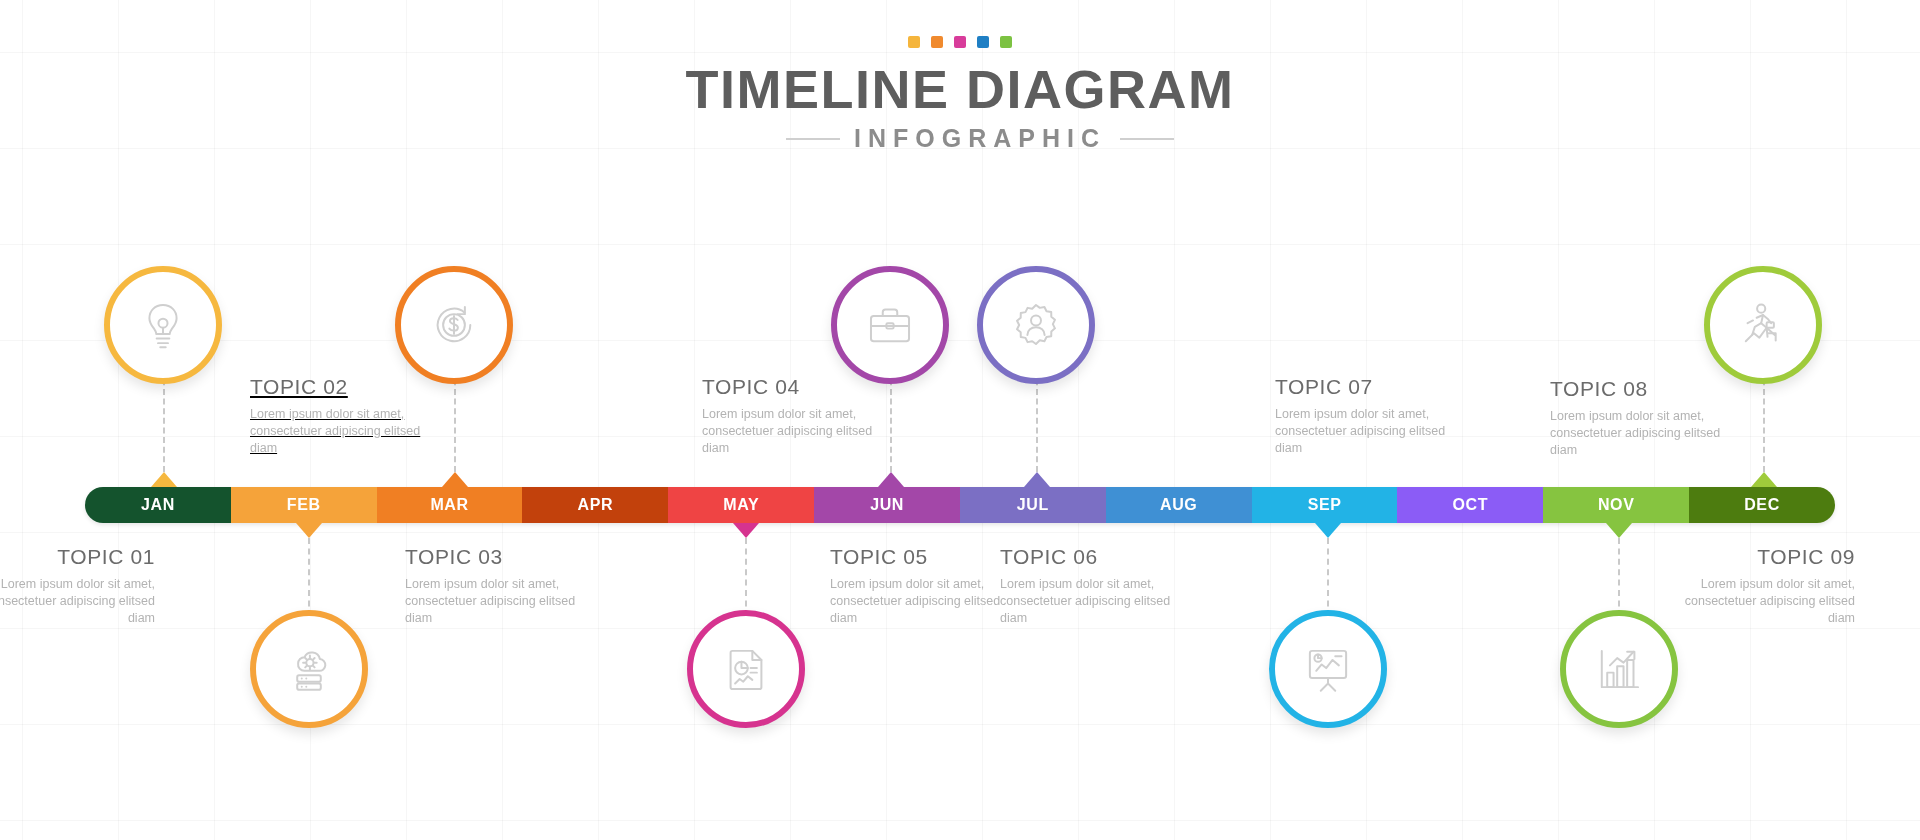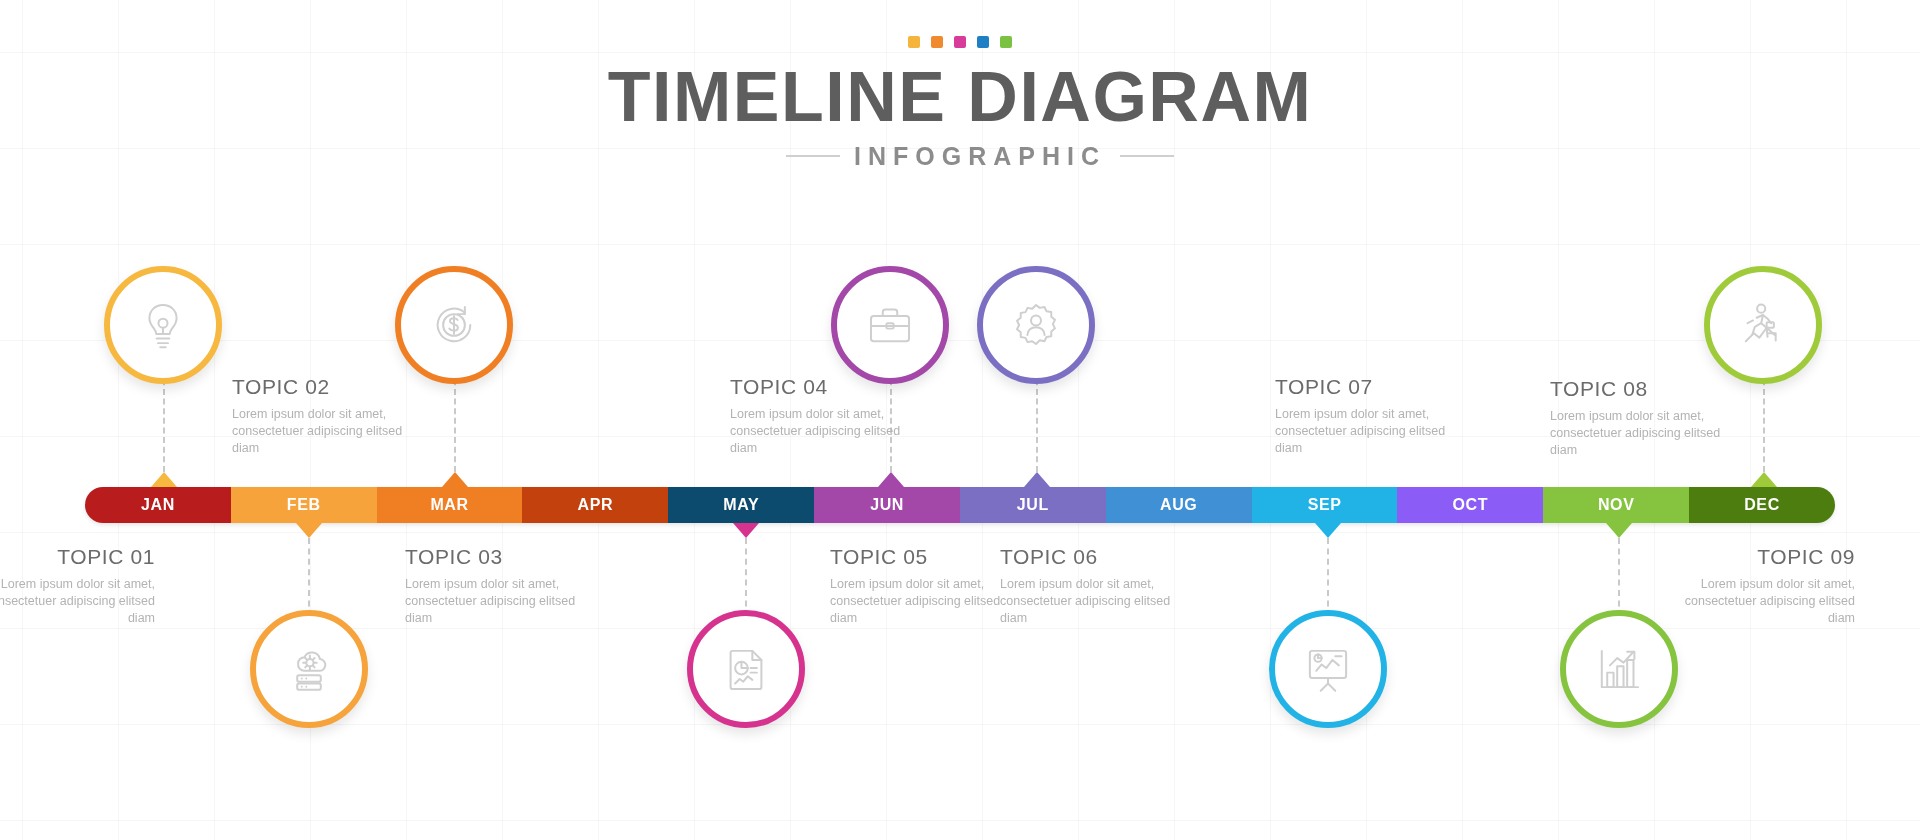--- a/index.html
+++ b/index.html
@@ -48,21 +48,21 @@
     justify-content: center;
     gap: 11px;
     margin-bottom: 12px;
   }
   #dots .dot {
     width: 12px;
     height: 12px;
     border-radius: 2px;
   }
   #title {
-    font-size: 70px;
+    font-size: 54px;
     letter-spacing: 1.5px;
     font-weight: bold;
     color: #5e5e5e;
     line-height: 1.08;
     margin: 0;
   }
   #subtitle-wrap {
     display: flex;
     align-items: center;
     justify-content: center;
@@ -199,33 +199,33 @@
 
   <div class="connector" style="left:308px; top:538px; height:110px;"></div>
 
   <div class="connector" style="left:745px; top:538px; height:110px;"></div>
 
   <div class="connector" style="left:1327px; top:538px; height:110px;"></div>
 
   <div class="connector" style="left:1618px; top:538px; height:110px;"></div>
 
   <div id="bar">
-    <div class="seg" style="background:#b91c1c">
+    <div class="seg" style="background:#14532d">
         <span>JAN</span>
       </div>
     <div class="seg" style="background:#f5a33a">
         <span>FEB</span>
       </div>
     <div class="seg" style="background:#f07f23">
         <span>MAR</span>
       </div>
     <div class="seg" style="background:#c2410c">
         <span>APR</span>
       </div>
-    <div class="seg" style="background:#0c4a6e">
+    <div class="seg" style="background:#ef4444">
         <span>MAY</span>
       </div>
     <div class="seg" style="background:#a347a8">
         <span>JUN</span>
       </div>
     <div class="seg" style="background:#7b6fc4">
         <span>JUL</span>
       </div>
     <div class="seg" style="background:#3f90d4">
         <span>AUG</span>
@@ -345,31 +345,31 @@
       <path d="M13 50l9-9 6 5 8-11 9 8"></path>
       <path d="M38 41h8v8"></path>
     </svg>
   </div>
 
   <div class="topic align-right" style="left:-45px; top:545px; width:200px;">
     <div class="t-title">TOPIC 01</div>
     <div class="t-desc">Lorem ipsum dolor sit amet, consectetuer adipiscing elitsed diam</div>
   </div>
 
-  <div class="topic align-left" style="left:232px; top:375px; width:200px;">
+  <div class="topic align-left" style="left:250px; top:375px; width:200px;text-decoration:underline;">
     <div class="t-title">TOPIC 02</div>
     <div class="t-desc">Lorem ipsum dolor sit amet, consectetuer adipiscing elitsed diam</div>
   </div>
 
   <div class="topic align-left" style="left:405px; top:545px; width:200px;">
     <div class="t-title">TOPIC 03</div>
     <div class="t-desc">Lorem ipsum dolor sit amet, consectetuer adipiscing elitsed diam</div>
   </div>
 
-  <div class="topic align-left" style="left:730px; top:375px; width:200px;">
+  <div class="topic align-left" style="left:702px; top:375px; width:200px;">
     <div class="t-title">TOPIC 04</div>
     <div class="t-desc">Lorem ipsum dolor sit amet, consectetuer adipiscing elitsed diam</div>
   </div>
 
   <div class="topic align-left" style="left:830px; top:545px; width:200px;">
     <div class="t-title">TOPIC 05</div>
     <div class="t-desc">Lorem ipsum dolor sit amet, consectetuer adipiscing elitsed diam</div>
   </div>
 
   <div class="topic align-left" style="left:1000px; top:545px; width:200px;">

